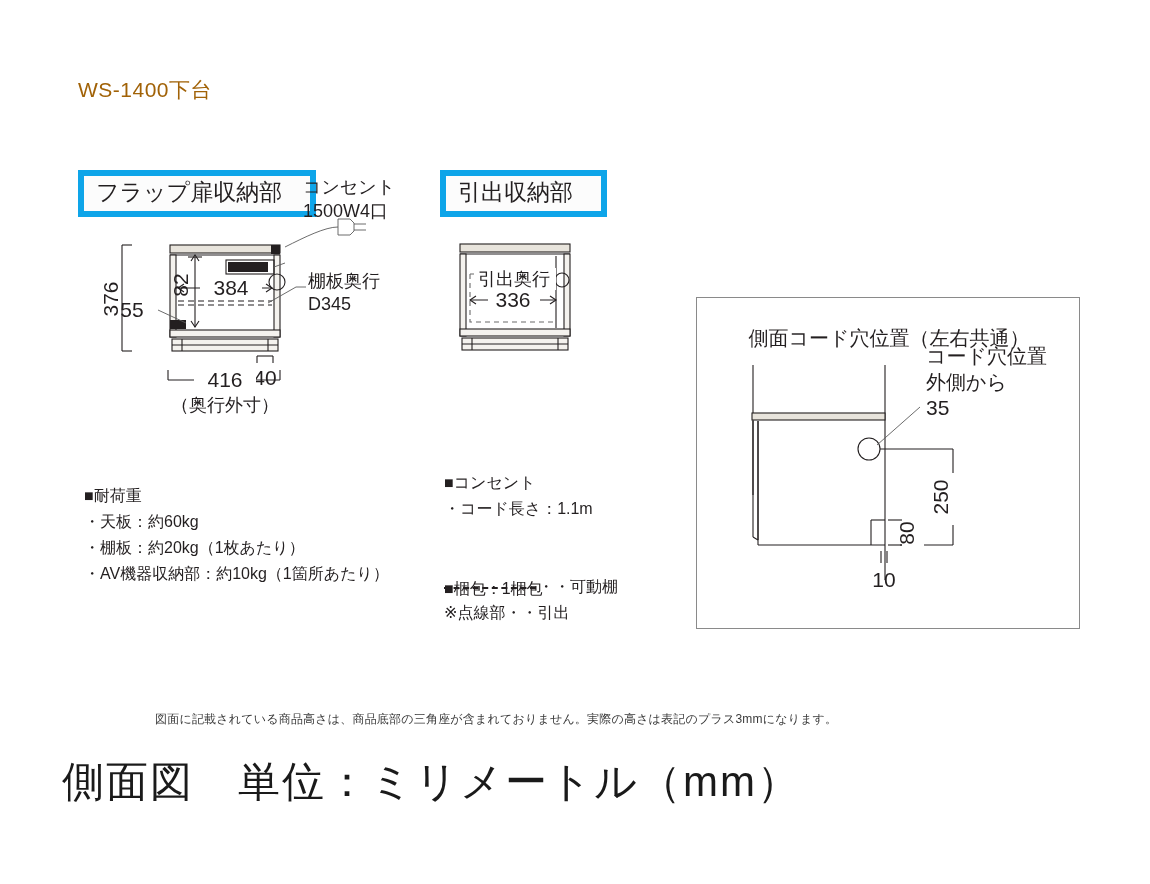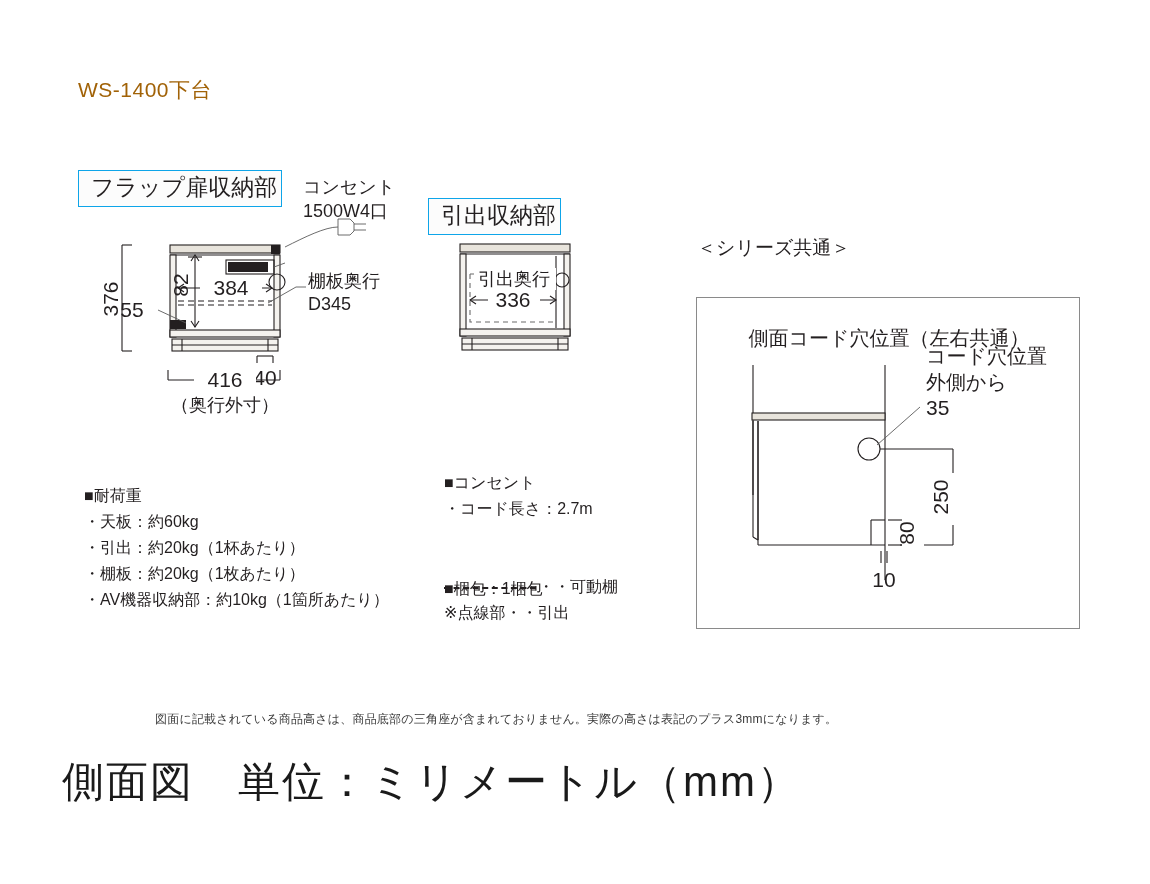--- a/index.html
+++ b/index.html
@@ -20,30 +20,30 @@
   
   #model-title {
     left: 78px; top: 76px;
     font-size: 21px;
     letter-spacing: 0.5px;
     color: #a16207;
   }
 
   
   .section-chip {
-    border: 1px solid #0ea5e9;
+    border: 6px solid #0ea5e9;
     background: #fcfcfc;
     font-size: 23px;
-    padding: 5px 4px 7px 12px;
+    padding: 5px 28px 7px 12px;
     line-height: 1;
     white-space: nowrap;
     color: #231f20;
   }
   #chip-flap { left: 78px; top: 170px; }
-  #chip-drawer { left: 428px; top: 170px; margin-top: 28px; }
+  #chip-drawer { left: 440px; top: 170px; }
 
   
   #outlet-caption {
     left: 303px; top: 176px;
     font-size: 18px;
     line-height: 1.32;
     white-space: nowrap;
   }
 
   
@@ -241,21 +241,20 @@
     <path class="ln" d="M28,56 L22,60 L28,64"></path>
     <path class="ln" d="M102,56 L108,60 L102,64"></path>
     <rect x="40" y="48" width="52" height="22" fill="#ffffff" stroke="none"></rect>
     <text class="dimtxt" x="65" y="67" text-anchor="middle">336</text>
     <rect x="26" y="28" width="82" height="22" fill="#ffffff" stroke="none"></rect>
     <text class="lbl" x="66" y="45" text-anchor="middle">引出奥行</text>
   </g>
 </svg>
 
 <div class="abs" id="series-head">
-  <div>＜シリーズ共通＞</div>
 </div>
 
 <div class="abs" id="detail-box"></div>
 
 <div class="abs" style="left:696px; top:325px; width:386px; text-align:center; font-size:20px;">側面コード穴位置（左右共通）</div>
 
 <svg class="draw" id="detail-drawing" style="left:740px; top:365px;" width="330" height="250" viewBox="0 0 330 250">
 
   <path class="ln" d="M13,0 L13,130"></path>
 
@@ -301,28 +300,27 @@
   <g>
     <path class="ln" d="M141,186 L141,198"></path>
     <path class="ln" d="M147,186 L147,198"></path>
     <text class="dimtxt" x="144" y="222" text-anchor="middle">10</text>
   </g>
 </svg>
 
 <div class="abs spec-block" id="spec-load">
   <div>■耐荷重</div>
   <div>・天板：約60kg</div>
-  <div>・引出：約20kg（1杯あたり）</div>
   <div>・棚板：約20kg（1枚あたり）</div>
   <div>・AV機器収納部：約10kg（1箇所あたり）</div>
 </div>
 
 <div class="abs spec-block" id="spec-outlet">
   <div>■コンセント</div>
-  <div>・コード長さ：2.7m</div>
+  <div>・コード長さ：1.1m</div>
 </div>
 
 <div class="abs spec-block" id="spec-pack">
   <div>■梱包：1梱包</div>
 </div>
 
 <div class="abs spec-block" id="spec-note">
   <div>
     <span class="dash-sample"></span><span>・・可動棚</span>
   </div>

